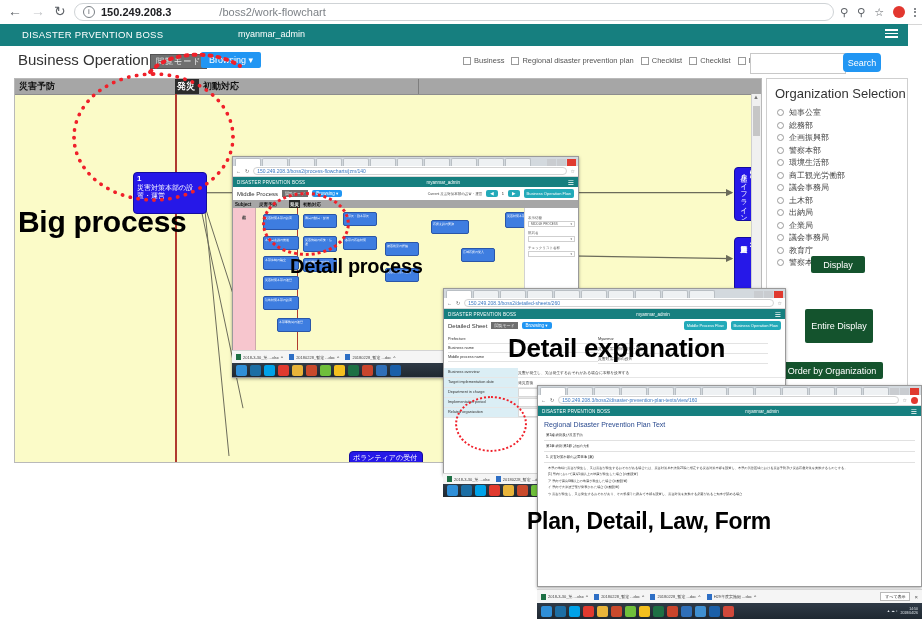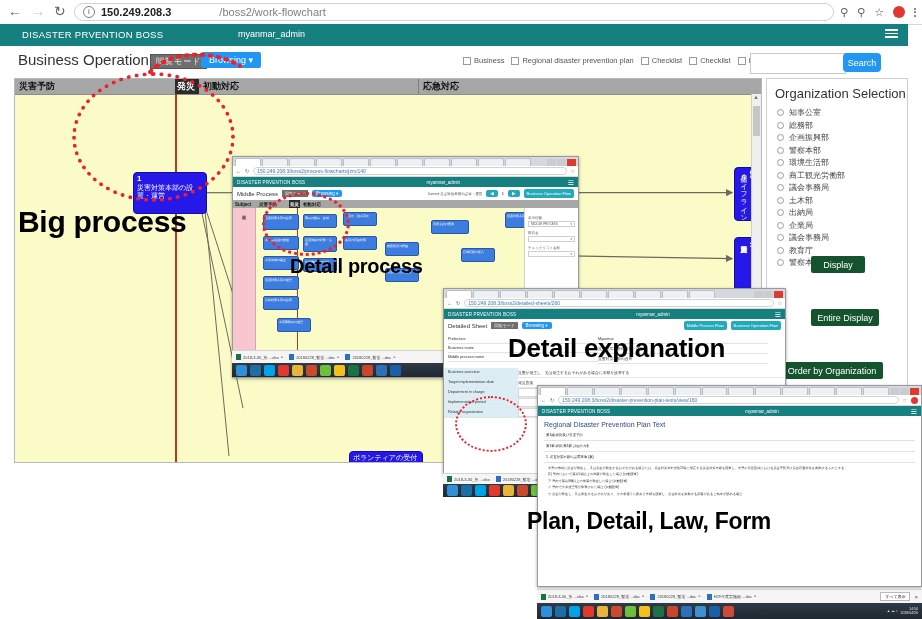--- a/index.html
+++ b/index.html
@@ -60,21 +60,21 @@
   .vscroll .arrow{position:absolute;left:1px;top:0;font-size:6px;color:#777;}
 
   
   .org-panel{position:absolute;left:766px;top:78px;width:142px;height:385px;background:#fff;border:1px solid #cfcfcf;box-sizing:border-box;}
   .org-title{margin:7px 0 6px 8px;font-size:13px;color:#333;}
   .org-list{margin:0;padding:0;list-style:none;}
   .org-list li{display:flex;align-items:center;gap:5px;padding:0 0 1.5px 10px;font-size:8px;color:#444;}
   .radio{width:5px;height:5px;border:1px solid #9a9a9a;border-radius:50%;background:#fff;flex:0 0 auto;}
   .btn-teal{background:#14532d;color:#fff;font-size:9px;border-radius:2px;display:flex;align-items:center;justify-content:center;position:absolute;}
   .btn-display{left:44px;top:177px;width:54px;height:17px;}
-  .btn-entire{left:38px;top:230px;width:68px;height:17px;margin-left:6px;}
+  .btn-entire{left:38px;top:230px;width:68px;height:34px;}
   .btn-order{left:14px;top:283px;width:102px;height:17px;}
 
   
   .win{position:absolute;background:#fff;border:1px solid #9a9a9a;box-shadow:0 1px 3px rgba(0,0,0,.35);overflow:hidden;}
   .win-tabs{height:9px;background:#d3d9de;display:flex;align-items:flex-end;gap:1px;padding:0 2px;box-sizing:border-box;}
   .win-tabs i{display:block;height:7px;width:24px;background:#eef1f3;border:1px solid #b9bfc4;border-bottom:none;border-radius:2px 2px 0 0;}
   .win-tabs i.act{background:#fff;}
   .win-ctl{margin-left:auto;display:flex;gap:1px;}
   .win-ctl b{display:block;width:9px;height:7px;background:#c9ccd0;}
   .win-ctl b.cl{background:#e03a2f;}
@@ -199,21 +199,20 @@
 </div>
 <input class="search-input" value="" style="">
 <div class="search-btn">Search</div>
 
 <div class="flow-wrap">
   <div class="phase-bar"></div>
   <div class="phase" style="left:0;width:160px">災害予防</div>
   <div class="phase dark" style="left:160px;width:24px">発災</div>
   <div class="phase" style="left:184px;width:220px">初動対応</div>
   <div class="phase-sep" style="left:403px"></div>
-  <div class="phase" style="left:404px;width:334px">応急対応</div>
 
   <div class="red-line" style="left:160px"></div>
 
   <svg class="links" viewBox="0 0 746 384" preserveAspectRatio="none">
     <defs>
         <marker id="ah" markerWidth="6" markerHeight="6" refX="5" refY="3" orient="auto">
           <path d="M0,0 L6,3 L0,6 z" fill="#6b6b5a"></path>
         </marker>
       </defs>
     <line x1="192" y1="114" x2="224" y2="114" stroke="#6b6b5a" stroke-width="1.2" marker-end="url(#ah)"></line>

